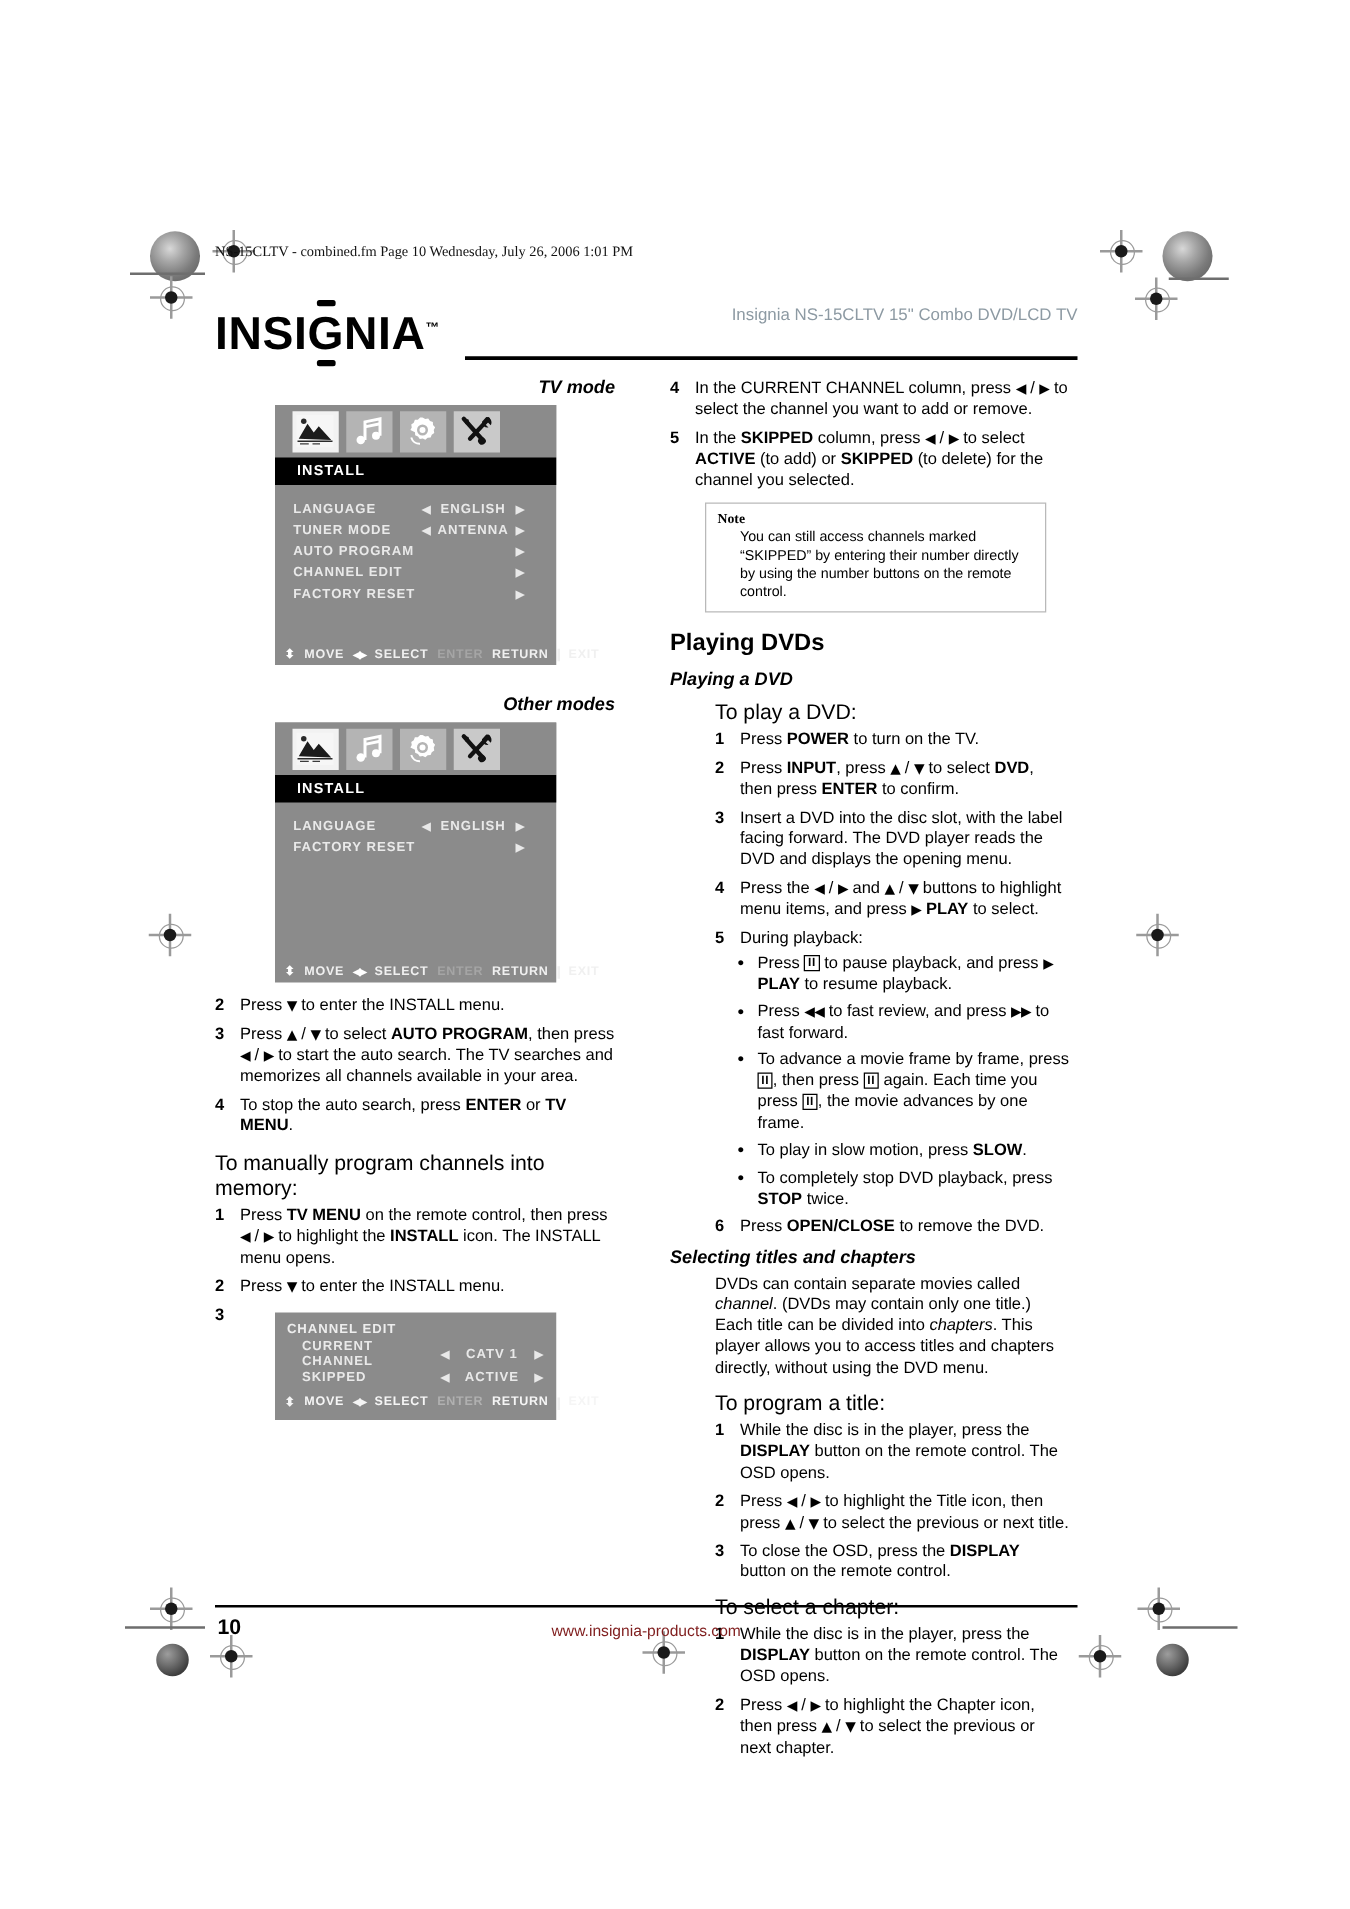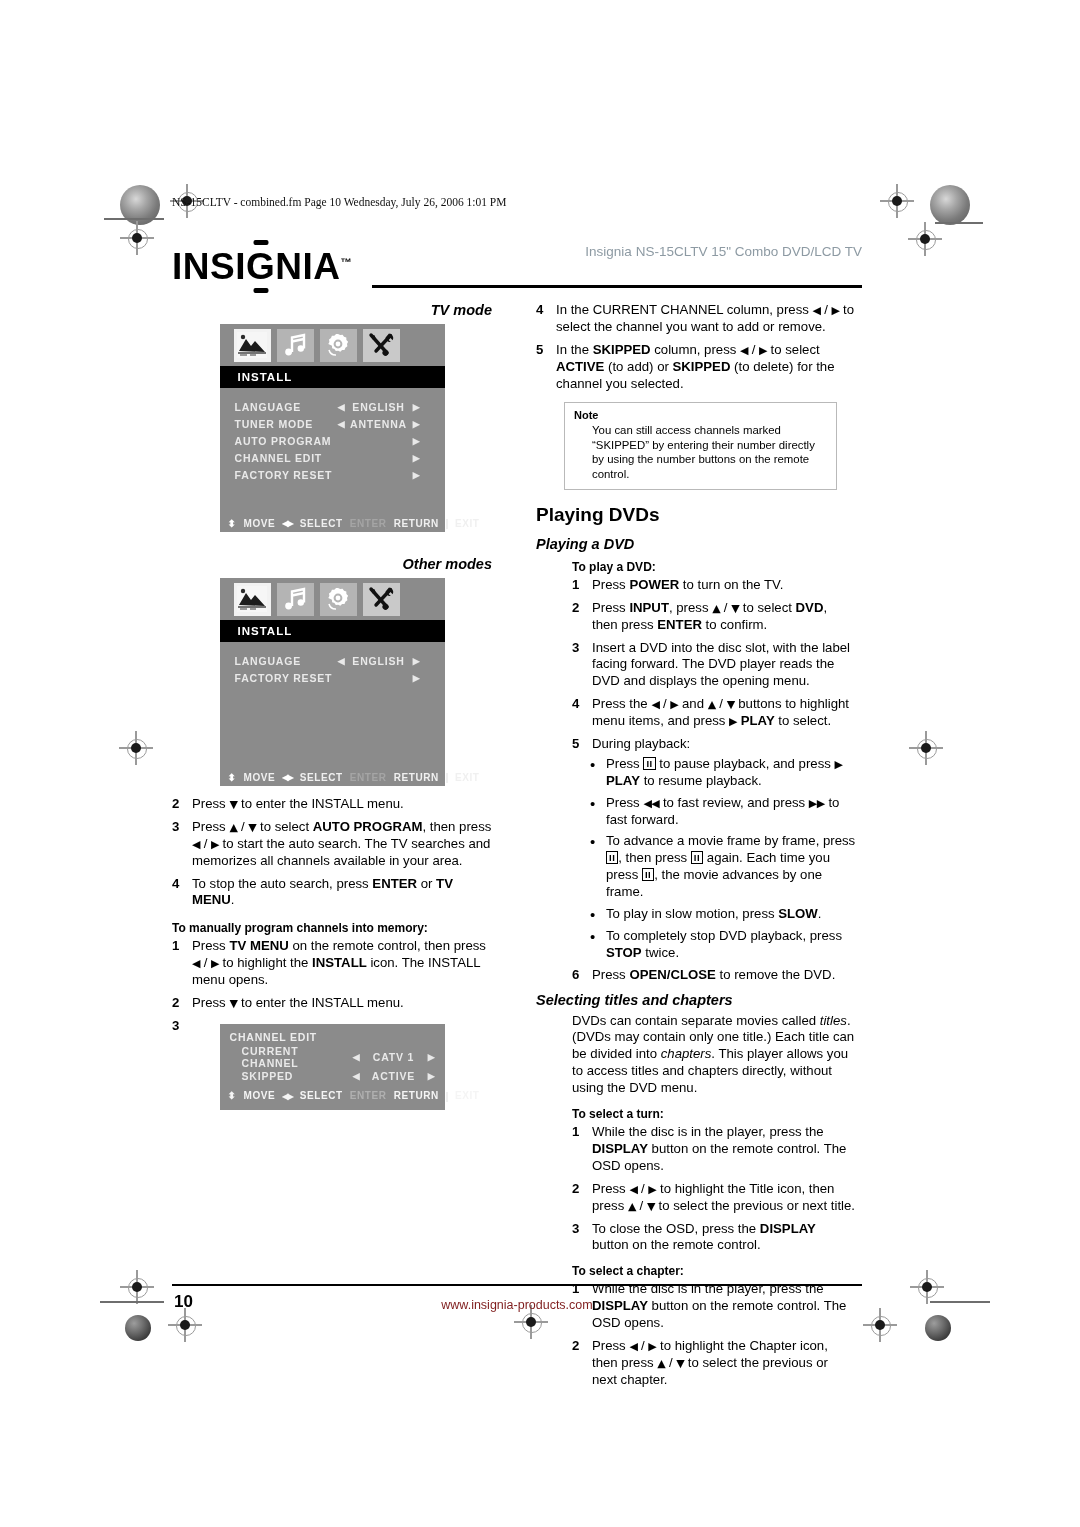--- a/index.html
+++ b/index.html
@@ -101,21 +101,21 @@
     text-align:right; font-style:italic; font-weight:bold;
     font-size:14.5px; margin-bottom:6px;
   }
   .h1 {
     font-size:19px; font-weight:bold; margin:14px 0 10px 0;
   }
   .h2 {
     font-size:14.5px; font-weight:bold; font-style:italic; margin:10px 0 5px 0;
   }
   .h3 {
-    font-size:12px; font-weight:bold; margin:8px 0 3px 0;
+    font-size:17px; font-weight:normal; margin:8px 0 3px 0;
   }
   .para {
     font-size:13.2px; line-height:1.28; margin:4px 0;
   }
   .indent { margin-left:36px; }
 
   ol.steps { list-style:none; margin:3px 0 0 0; padding:0; }
   ol.steps > li {
     position:relative; padding-left:20px; margin-bottom:6px;
     font-size:13.2px; line-height:1.28;
@@ -144,21 +144,21 @@
     display:inline-block; border:1.4px solid #000; padding:0 2px;
     font-size:9.5px; font-weight:bold; line-height:11px;
     vertical-align:1px; letter-spacing:0.5px;
   }
 
   
   .notebox {
     border:1px solid #b9b9b9; background:#fff;
     padding:6px 8px 8px 9px; margin:10px 0 6px 28px; width:254px;
   }
-  .notebox .nlabel { font-size:11px; font-weight:bold; margin-bottom:2px; }
+  .notebox .nlabel { font-size:11px; font-weight:bold; margin-bottom:2px;font-family:Liberation Serif, serif; }
   .notebox .ntext { font-size:11.4px; line-height:1.26; margin-left:18px; }
 
   
   .osd {
     width: 225px; background:#8b8b8b; margin:0 auto;
     font-family:"Liberation Sans", sans-serif;
     position:relative;
   }
   .osd-iconbar {
     height:42px; background:#8b8b8b; display:flex; align-items:center;
@@ -550,23 +550,23 @@
         <li>To play in slow motion, press <b>SLOW</b>.</li>
         <li>To completely stop DVD playback, press <b>STOP</b> twice.</li>
       </ul>
       <ol class="steps" style="margin-top:4px;">
         <li><span class="num">6</span><span>Press <b>OPEN/CLOSE</b> to remove the DVD.</span></li>
       </ol>
     </div>
 
     <div class="h2" style="margin-top:8px;">Selecting titles and chapters</div>
     <div class="indent">
-      <div class="para">DVDs can contain separate movies called <i>titles</i>. (DVDs may contain only one title.) Each title can be divided into <i>chapters</i>. This player allows you to access titles and chapters directly, without using the DVD menu.</div>
-
-      <div class="h3" style="margin-top:10px;">To select a turn:</div>
+      <div class="para">DVDs can contain separate movies called <i>channel</i>. (DVDs may contain only one title.) Each title can be divided into <i>chapters</i>. This player allows you to access titles and chapters directly, without using the DVD menu.</div>
+
+      <div class="h3" style="margin-top:10px;">To program a title:</div>
       <ol class="steps">
         <li><span class="num">1</span><span>While the disc is in the player, press the <b>DISPLAY</b> button on the remote control. The OSD opens.</span></li>
         <li><span class="num">2</span><span>Press <span class="key">◀</span> / <span class="key">▶</span> to highlight the Title icon, then press <span class="key">▲</span> / <span class="key">▼</span> to select the previous or next title.</span></li>
         <li><span class="num">3</span><span>To close the OSD, press the <b>DISPLAY</b> button on the remote control.</span></li>
       </ol>
 
       <div class="h3" style="margin-top:10px;">To select a chapter:</div>
       <ol class="steps">
         <li><span class="num">1</span><span>While the disc is in the player, press the <b>DISPLAY</b> button on the remote control. The OSD opens.</span></li>
         <li><span class="num">2</span><span>Press <span class="key">◀</span> / <span class="key">▶</span> to highlight the Chapter icon, then press <span class="key">▲</span> / <span class="key">▼</span> to select the previous or next chapter.</span></li>

